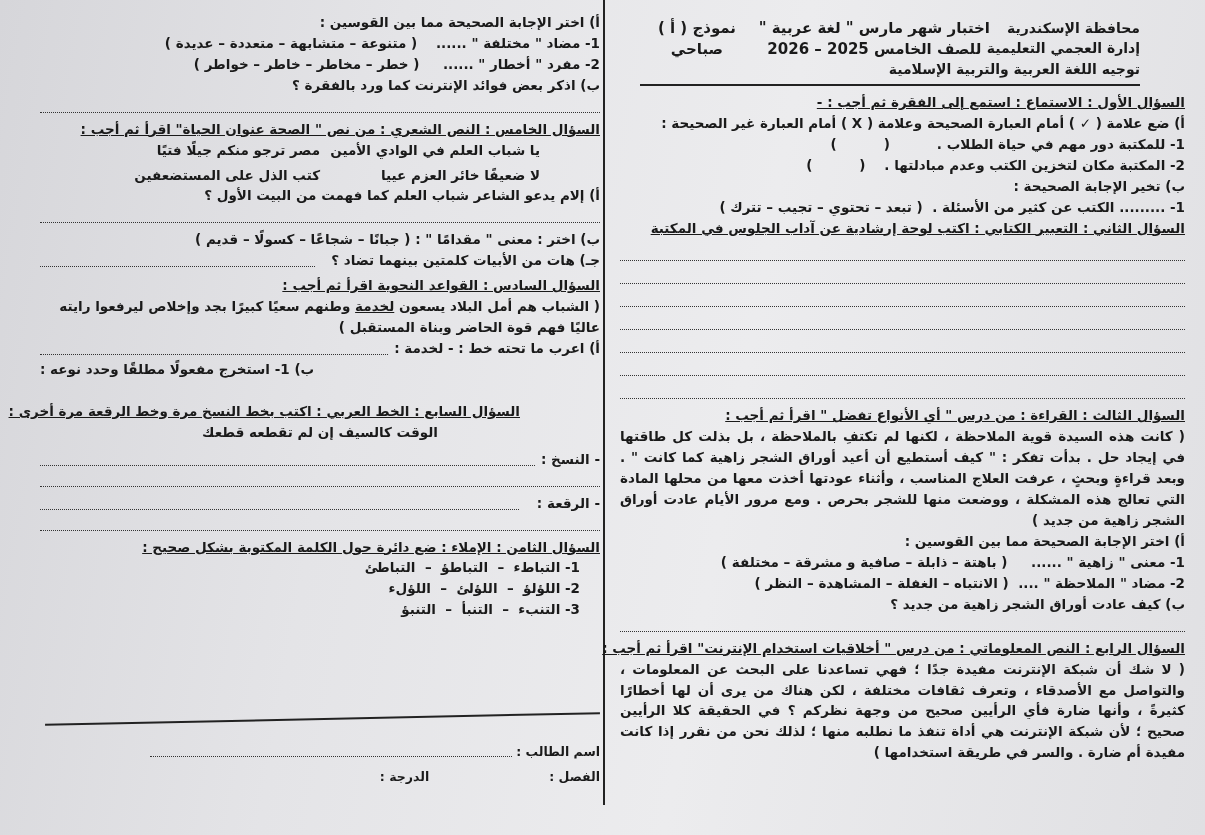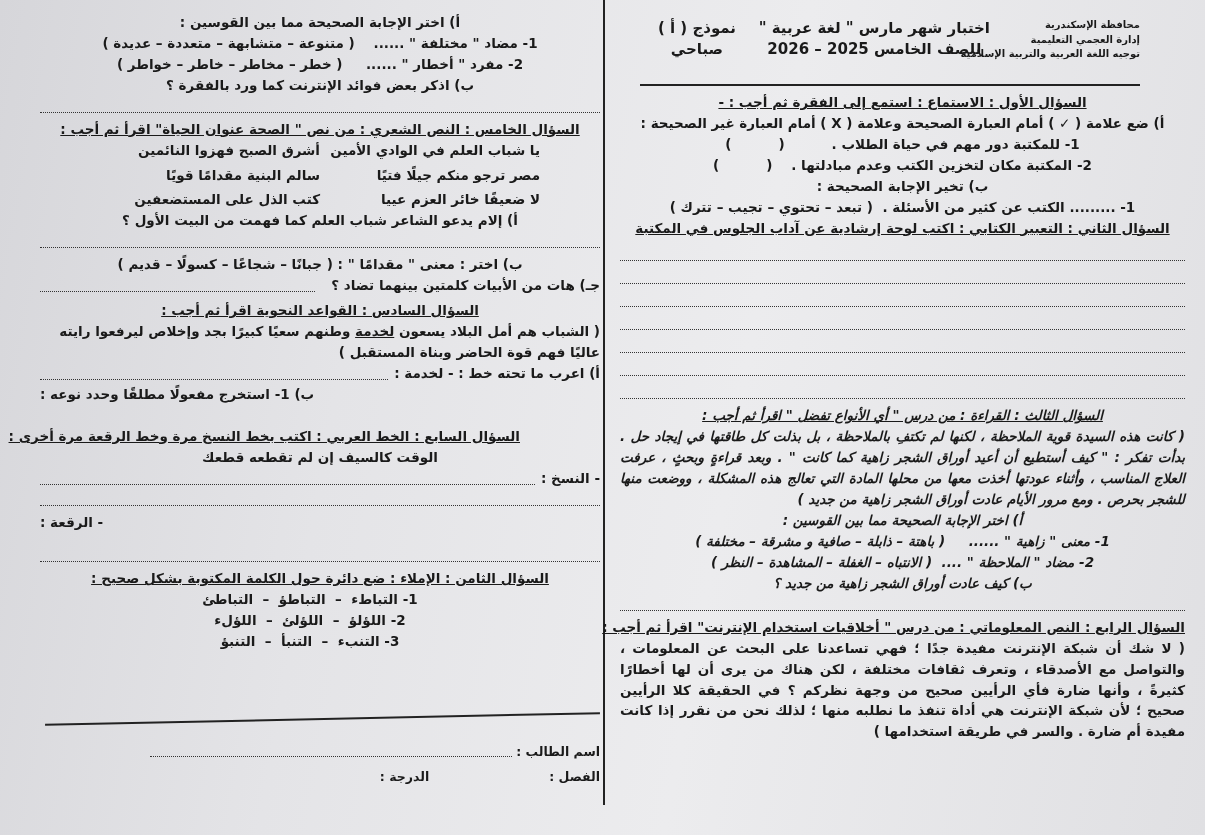--- a/index.html
+++ b/index.html
@@ -2,23 +2,23 @@
 <html><head>
 <meta charset="utf-8">
 <style>
   html,body{margin:0;padding:0;}
   body{width:1205px;height:835px;overflow:hidden;background:#d9d9dd;font-family:"DejaVu Sans",sans-serif;color:#1a1a1a;}
   .paper{position:absolute;left:0;top:0;width:1205px;height:835px;background:linear-gradient(100deg,#d6d6da 0%,#e4e4e7 30%,#ececee 60%,#e0e0e3 100%);}
   .col{position:absolute;top:0;direction:rtl;font-weight:bold;font-size:13.5px;line-height:1.55;}
   .col-right{left:620px;width:565px;}
   .col-left{left:40px;width:560px;}
   .divider{position:absolute;left:603px;top:0;width:2px;height:805px;background:#222;}
-  .line{white-space:nowrap;text-align:center;}
+  .line{white-space:nowrap;}
   .hdr{position:absolute;left:620px;top:18px;width:520px;height:60px;direction:rtl;font-weight:bold;}
-  .hdr .org{position:absolute;right:0;top:0;font-size:10px;line-height:1.45;}
+  .hdr .org{position:absolute;right:0;top:0;font-size:14px;line-height:1.45;}
   .hdr .title{position:absolute;right:150px;top:0;font-size:15px;line-height:1.4;text-align:center;}
   .hdr .model{position:absolute;right:404px;top:0;font-size:15px;line-height:1.4;text-align:center;}
   .hdr-rule{position:absolute;left:640px;top:84px;width:500px;height:2px;background:#222;}
   .qtitle{text-decoration:underline;}
   .dots{border-bottom:1.5px dotted #333;height:14px;margin:2px 0 6px 0;}
   .center{text-align:center;}
   .verses{display:grid;grid-template-columns:1fr 1fr;padding:0 60px 0 60px;row-gap:4px;}
   .u{text-decoration:underline;}
   .bottom-rule{position:absolute;left:45px;top:718px;width:555px;height:2px;background:#222;transform:rotate(-1.2deg);}
 </style>
@@ -62,21 +62,21 @@
         <div class="dots" style="height:16px"></div>
         <div class="dots" style="height:16px"></div>
         <div class="dots" style="height:16px"></div>
         <div class="dots" style="height:16px"></div>
         <div class="dots" style="height:16px"></div>
         <div class="dots" style="height:16px"></div>
         <div class="dots" style="height:16px"></div>
       </div>
     </div>
 
-    <div style="margin-top:2px;font-style:italic;">
+    <div style="margin-top:2px;">
       <div class="line qtitle">السؤال الثالث : القراءة : من درس " أي الأنواع تفضل " اقرأ ثم أجب :</div>
       <div style="text-align:justify;">( كانت هذه السيدة قوية الملاحظة ، لكنها لم تكتفِ بالملاحظة ، بل بذلت كل طاقتها في إيجاد حل . بدأت تفكر : " كيف أستطيع أن أعيد أوراق الشجر زاهية كما كانت " . وبعد قراءةٍ وبحثٍ ، عرفت العلاج المناسب ، وأثناء عودتها أخذت معها من محلها المادة التي تعالج هذه المشكلة ، ووضعت منها للشجر بحرص . ومع مرور الأيام عادت أوراق الشجر زاهية من جديد )</div>
       <div class="line">أ) اختر الإجابة الصحيحة مما بين القوسين :</div>
       <div class="line" style="white-space:pre">1- معنى " زاهية " ......     ( باهتة – ذابلة – صافية و مشرقة – مختلفة )</div>
       <div class="line" style="white-space:pre">2- مضاد " الملاحظة " ....  ( الانتباه – الغفلة – المشاهدة – النظر )</div>
       <div class="line">ب) كيف عادت أوراق الشجر زاهية من جديد ؟</div>
       <div class="dots"></div>
     </div>
 
     <div style="margin-top:4px;">
@@ -91,23 +91,21 @@
       <div class="line" style="white-space:pre">1- مضاد " مختلفة " ......    ( متنوعة – متشابهة – متعددة – عديدة )</div>
       <div class="line" style="white-space:pre">2- مفرد " أخطار " ......     ( خطر – مخاطر – خاطر – خواطر )</div>
       <div class="line">ب) اذكر بعض فوائد الإنترنت كما ورد بالفقرة ؟</div>
       <div class="dots"></div>
     </div>
 
     <div style="margin-top:6px;">
       <div class="line qtitle">السؤال الخامس : النص الشعري : من نص " الصحة عنوان الحياة" اقرأ ثم أجب :</div>
       <div class="verses">
         <div>يا شباب العلم في الوادي الأمين</div>
-        <div>أشرق الصبح فهزوا النائمين</div>
         <div>مصر ترجو منكم جيلًا فتيًا</div>
-        <div>سالم البنية مقدامًا قويًا</div>
         <div>لا ضعيفًا خائر العزم عييا</div>
         <div>كتب الذل على المستضعفين</div>
       </div>
       <div class="line">أ) إلام يدعو الشاعر شباب العلم كما فهمت من البيت الأول ؟</div>
       <div class="dots"></div>
       <div class="line">ب) اختر : معنى " مقدامًا " : ( جبانًا – شجاعًا – كسولًا – قديم )</div>
       <div style="display:flex;gap:16px;align-items:flex-end;">
         <span class="line">جـ) هات من الأبيات كلمتين بينهما تضاد ؟</span>
         <span class="dots" style="flex:1;margin:0 0 4px 0;"></span>
       </div>
@@ -124,26 +122,26 @@
       </div>
       <div style="display:flex;gap:12px;align-items:flex-end;flex-direction:column;">
         <span class="line">ب) 1- استخرج مفعولًا مطلقًا وحدد نوعه :</span>
         <span class="dots" style="flex:1;margin:0 0 4px 0;"></span>
       </div>
     </div>
 
     <div style="margin-top:4px;">
       <div class="line qtitle" style="padding-right:80px;">السؤال السابع : الخط العربي : اكتب بخط النسخ مرة وخط الرقعة مرة أخرى :</div>
       <div class="center">الوقت كالسيف إن لم تقطعه قطعك</div>
-      <div style="display:flex;gap:6px;align-items:flex-end;">
+      <div style="display:flex;gap:6px;align-items:flex-end;margin-top:6px;">
         <span class="line">- النسخ :</span>
         <span class="dots" style="flex:1;margin:0 0 4px 0;"></span>
       </div>
       <div class="dots"></div>
-      <div style="display:flex;gap:8px;align-items:flex-end;flex-direction:column;">
+      <div style="display:flex;gap:18px;align-items:flex-end;">
         <span class="line">- الرقعة :</span>
         <span class="dots" style="flex:1;margin:0 0 4px 0;"></span>
       </div>
       <div class="dots"></div>
     </div>
 
     <div>
       <div class="line qtitle">السؤال الثامن : الإملاء : ضع دائرة حول الكلمة المكتوبة بشكل صحيح :</div>
       <div class="line" style="white-space:pre;padding-right:20px;">1- التباطء  –  التباطؤ  –  التباطئ</div>
       <div class="line" style="white-space:pre;padding-right:20px;">2- اللؤلؤ  –  اللؤلئ  –  اللؤلء</div>

